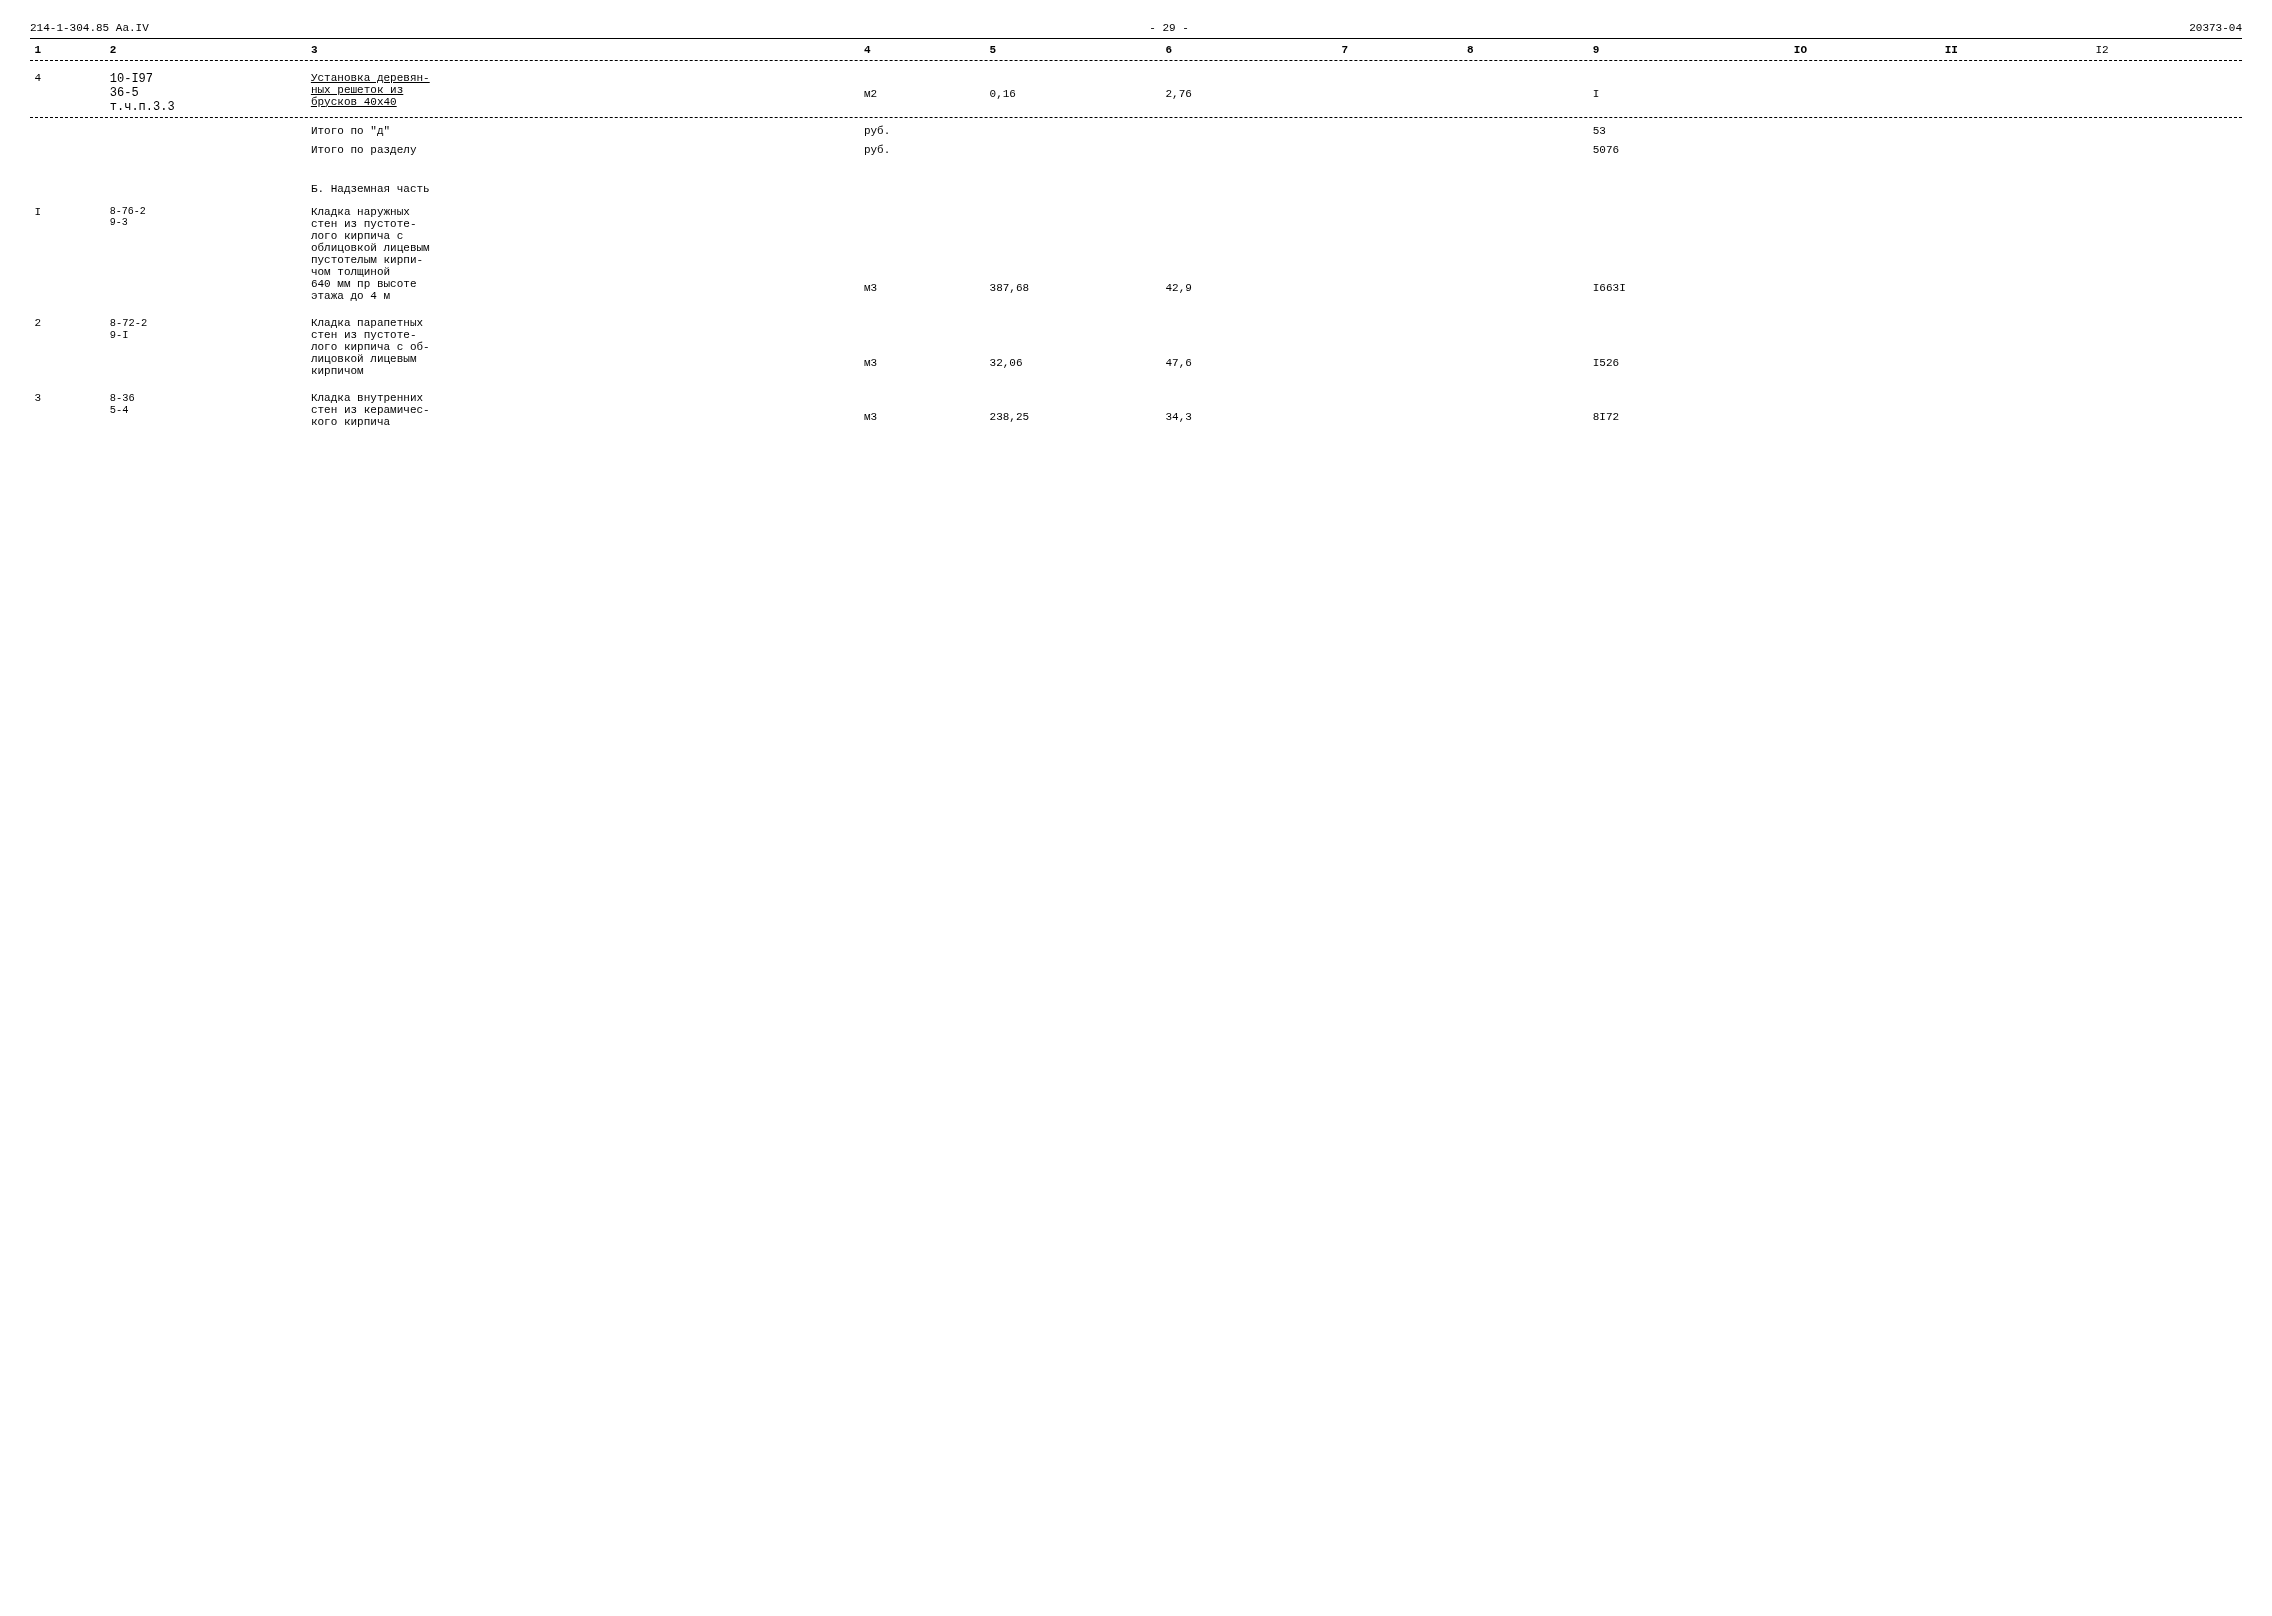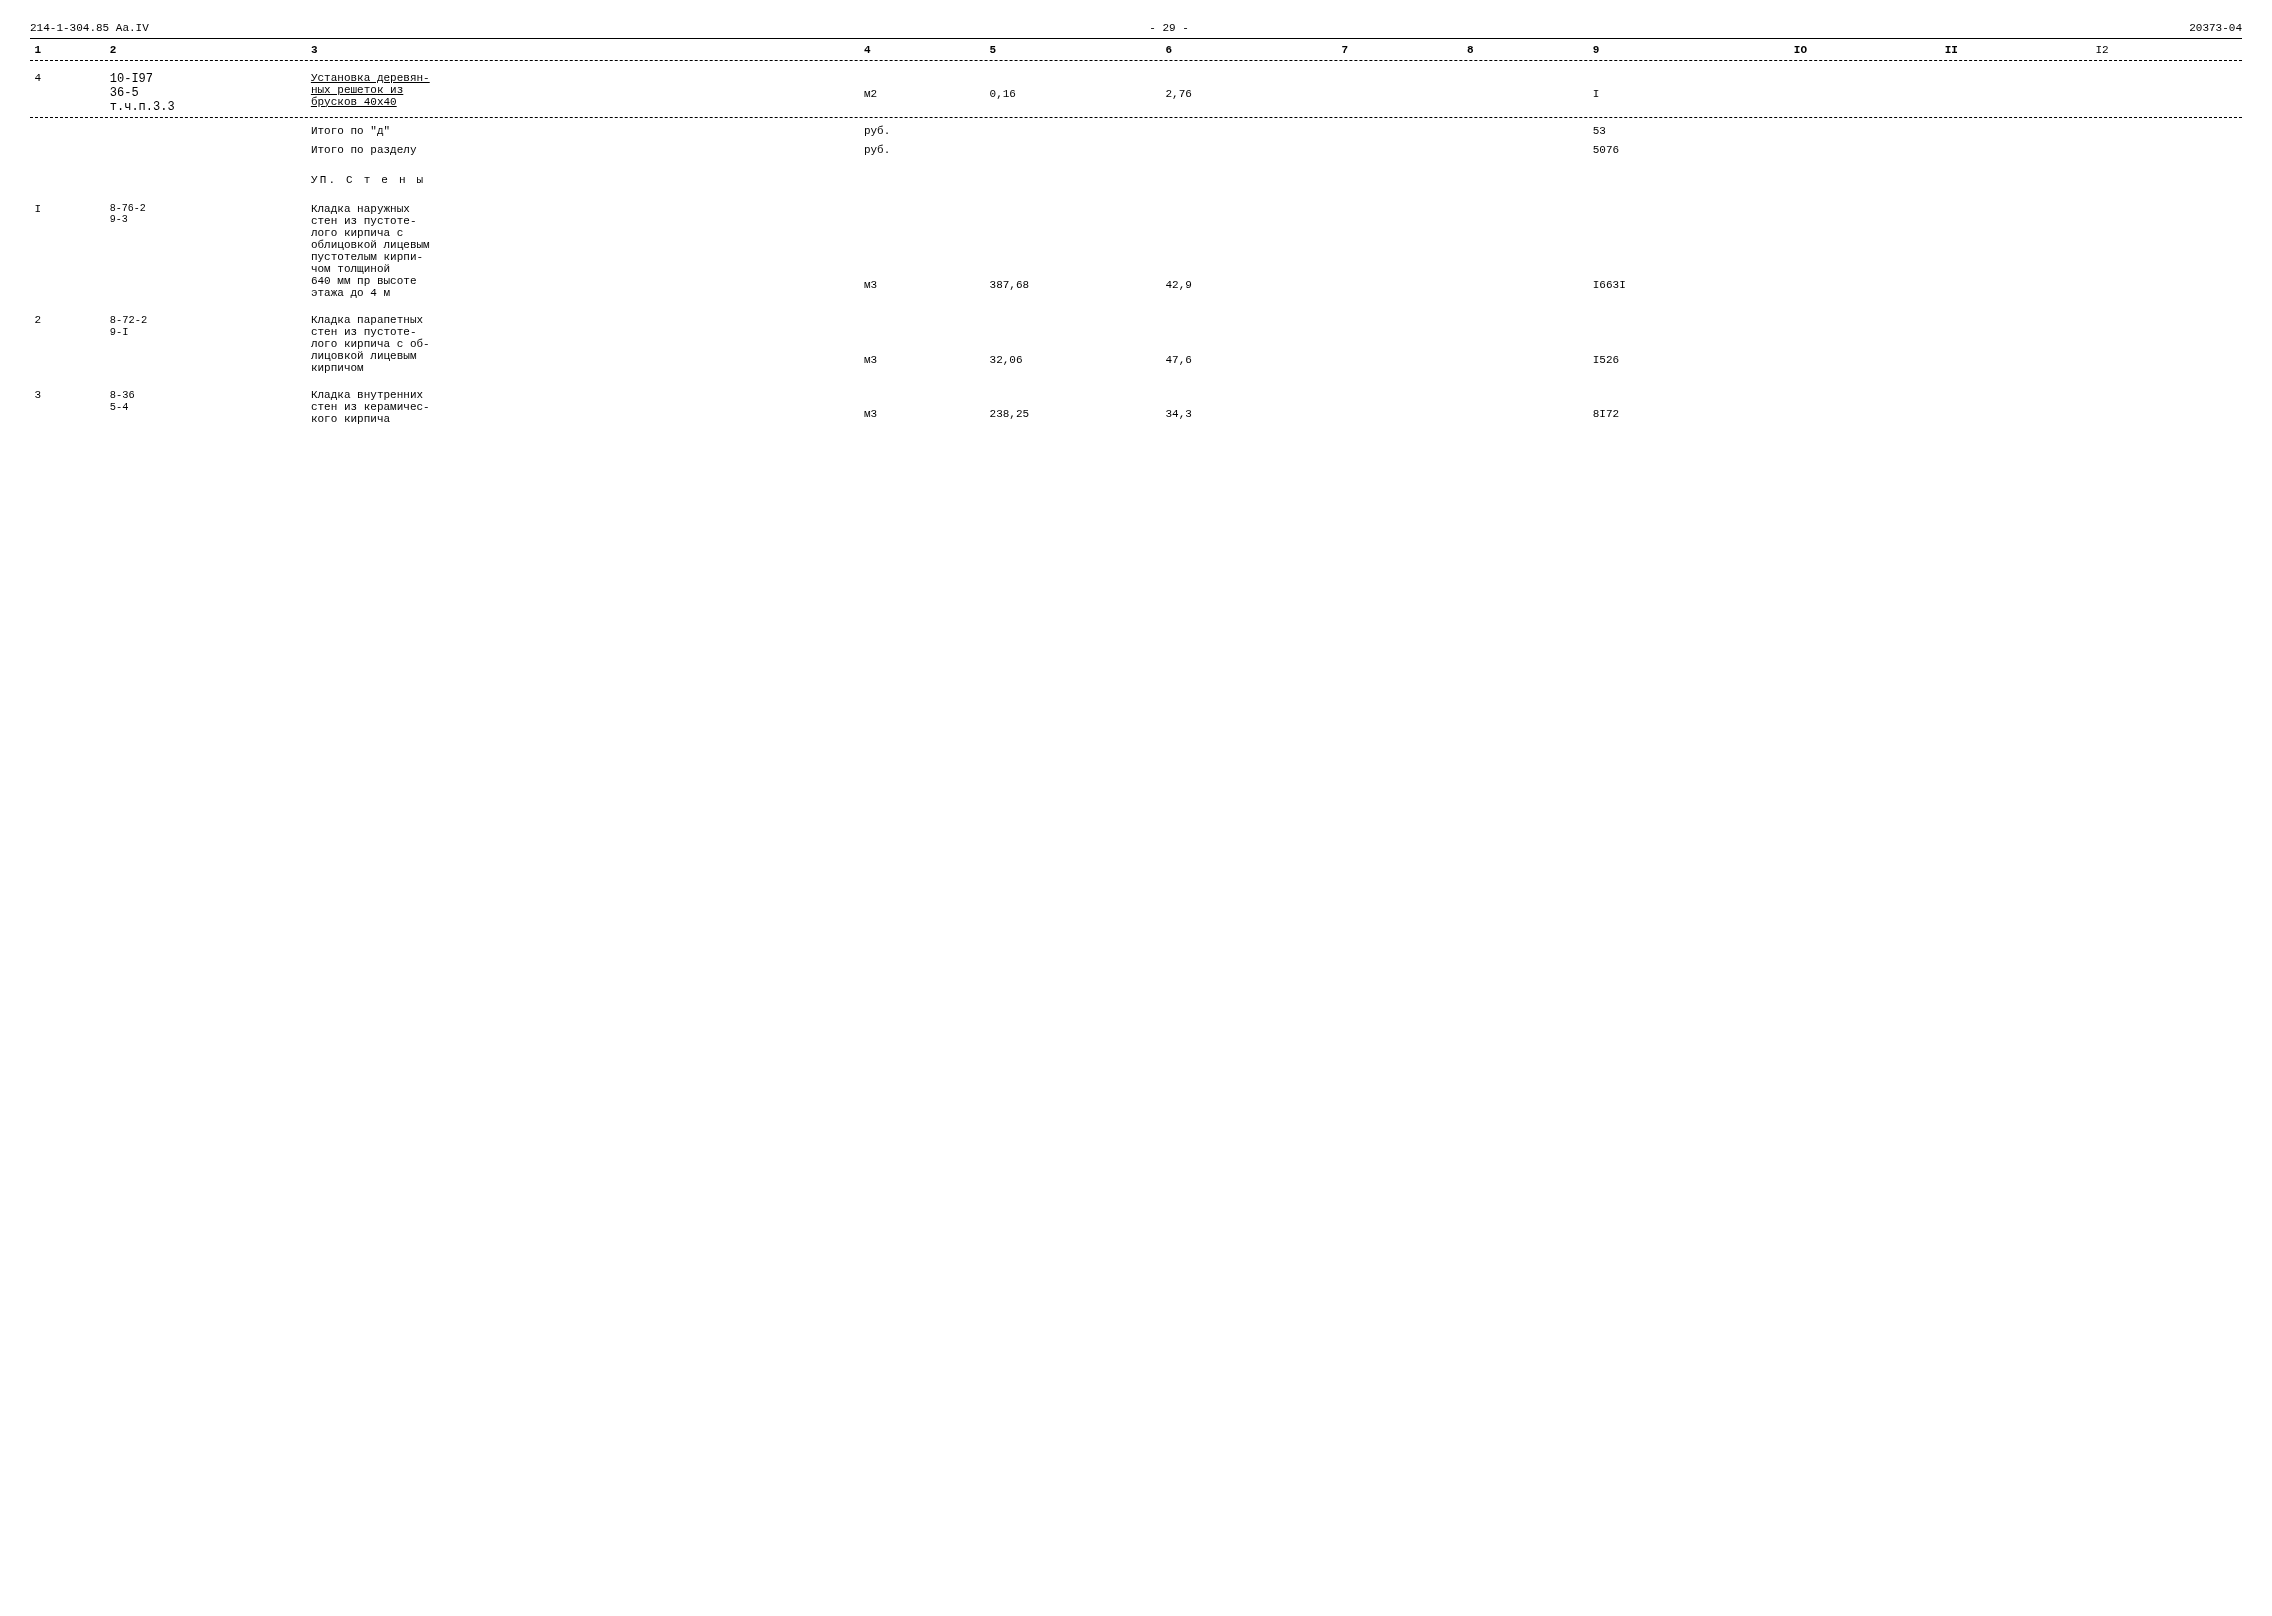--- a/index.html
+++ b/index.html
@@ -166,26 +166,26 @@
         <td></td>
         <td></td>
         <td></td>
         <td></td>
         <td style="padding-top:4.4px;">5076</td>
         <td></td>
         <td></td>
         <td></td>
       </tr>
 
-
-      <tr>
-        <td></td>
-        <td></td>
-        <td colspan="10" style="padding-bottom:12px; font-size:11px; letter-spacing:2.2px;">УП. С т е н ы</td>
-      </tr>
+      <tr>
+        <td></td>
+        <td></td>
+        <td colspan="10" style="padding-top:12px; padding-bottom:6px; font-size:11px;">Б. Надземная часть</td>
+      </tr>
+
 
       <tr>
         <td style="padding-top:4.4px;">I</td>
         <td style="white-space:pre; font-size:10px; padding-top:4.4px;">8-76-2
 9-3</td>
         <td style="padding-top:4.4px;">Кладка наружных<br>стен из пустоте-<br>лого кирпича с<br>облицовкой лицевым<br>пустотелым кирпи-<br>чом толщиной<br>640 мм пр высоте<br>этажа до 4 м</td>
         <td style="padding-top:81px;">м3</td>
         <td style="padding-top:81px;">387,68</td>
         <td style="padding-top:81px;">42,9</td>
         <td></td>

